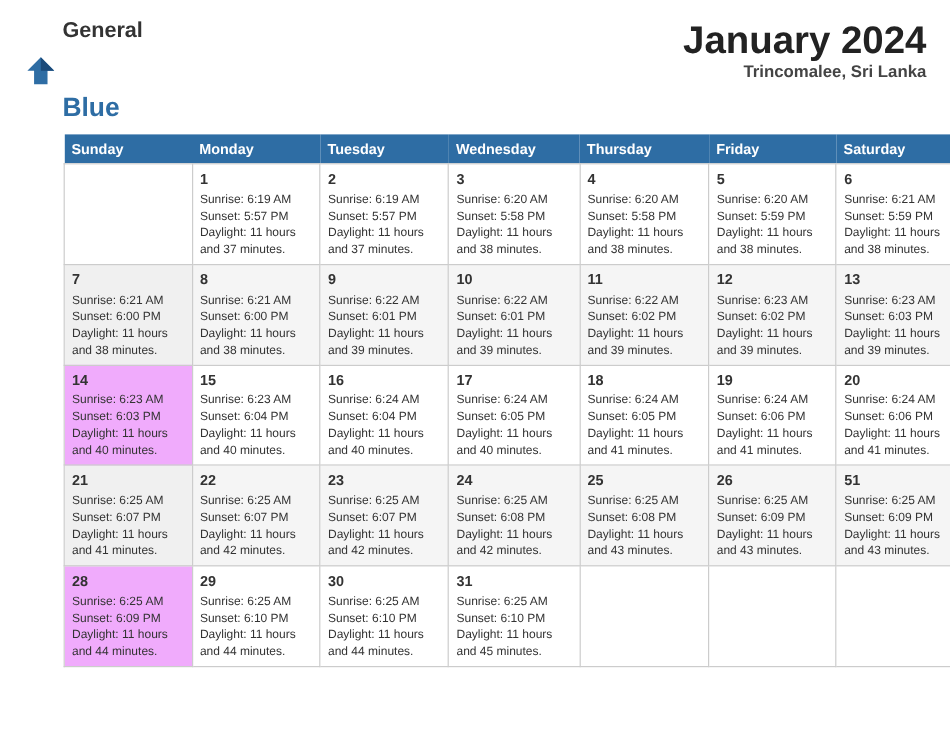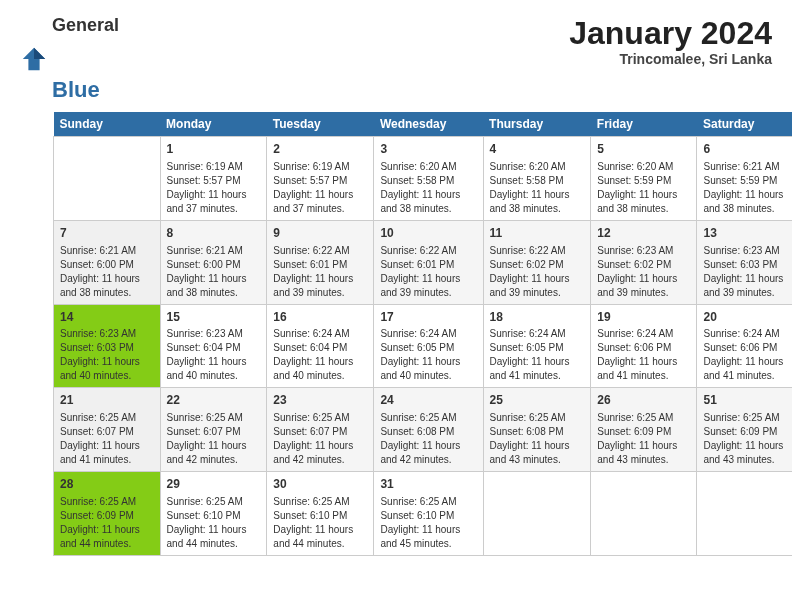--- a/index.html
+++ b/index.html
@@ -79,21 +79,21 @@
     tbody tr td {
       border: 1px solid #ccc;
       padding: 4px 6px;
       vertical-align: top;
       width: 113px;
       height: 80px;
       color: #333;
       line-height: 1.4;
     }
     tbody tr td:first-child {
-      background: #84cc16;
+      background: #f0abfc;
     }
     .day-num {
       font-weight: bold;
       font-size: 12px;
       display: block;
       margin-bottom: 2px;
     }
     .day-info {
       font-size: 10px;
       color: #333;

